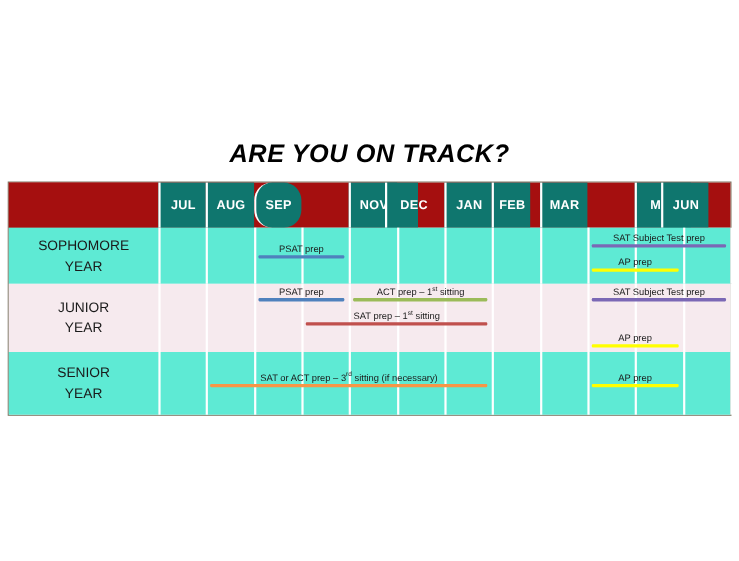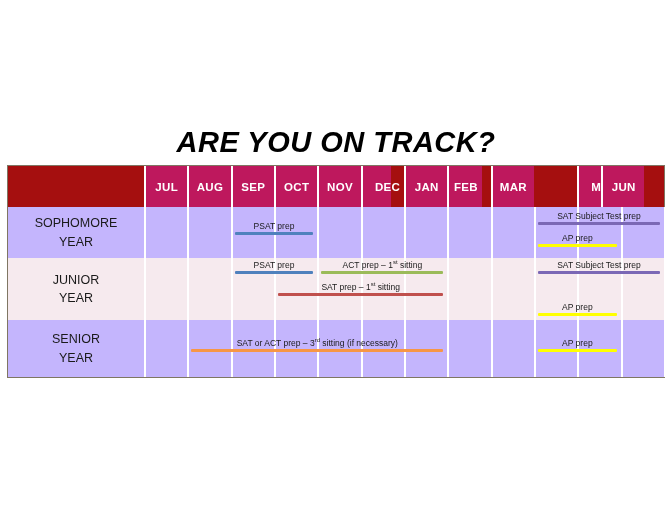--- a/index.html
+++ b/index.html
@@ -15,21 +15,21 @@
     overflow: hidden;
   }
 
   
   #chart-title {
     position: absolute;
     left: 0;
     top: 126px;
     width: 672px;
     text-align: center;
-    font-size: 29px;
+    font-size: 23px;
     font-weight: bold;
     font-style: italic;
     color: #000000;
     letter-spacing: 0.5px;
   }
 
   
   #track-table {
     position: absolute;
     left: 7px;
@@ -46,21 +46,21 @@
     left: 0;
     top: 0;
     width: 100%;
     height: 41px;
     background: #a50f0f;
   }
   .month-cell {
     position: absolute;
     top: 0;
     height: 41px;
-    background: #be185d;
+    background: #0f766e;
     color: #ffffff;
     font-size: 11.5px;
     font-weight: bold;
     display: flex;
     align-items: center;
     justify-content: center;
     border-left: 2px solid #ffffff;
     box-sizing: border-box;
     letter-spacing: 0.3px;
   }
@@ -73,21 +73,21 @@
     background: #a50f0f;
   }
 
   
   .year-row {
     position: absolute;
     left: 0;
     width: 100%;
     box-sizing: border-box;
   }
-  .row-dark  { background: #c4b5fd; }
+  .row-dark  { background: #5eead4; }
   .row-light { background: #f6eaee; }
 
   .row-label {
     position: absolute;
     left: 0;
     top: 0;
     width: 136px;
     height: 100%;
     display: flex;
     flex-direction: column;
@@ -140,30 +140,27 @@
 
   <div id="header-row">
     <div id="corner-cell"></div>
 
   <div class="month-cell" style="left: 136px; width: 43.3333px;">
         <span>JUL</span>
       </div>
       <div class="month-cell" style="left: 179.333px; width: 43.3333px;">
         <span>AUG</span>
       </div>
-      <div class="month-cell" style="left: 222.667px; width: 43.3333px;">
+      <div class="month-cell" style="left: 222.667px; width: 43.3333px; border-radius: 16px;">
         <span>SEP</span>
-      </div>
-      <div class="month-cell" style="left: 266px; width: 43.3333px;">
-        <span>OCT</span>
       </div>
       <div class="month-cell" style="left: 309.333px; width: 43.3333px;">
         <span>NOV</span>
       </div>
-      <div class="month-cell" style="left: 353px; width: 30px; padding-left: 21px;">
+      <div class="month-cell" style="left: 342px; width: 30px; padding-left: 21px;">
         <span>DEC</span>
       </div>
       <div class="month-cell" style="left: 396px; width: 43.3333px;">
         <span>JAN</span>
       </div>
       <div class="month-cell" style="left: 439.333px; width: 35px;">
         <span>FEB</span>
       </div>
       <div class="month-cell" style="left: 482.667px; width: 43.3333px;">
         <span>MAR</span>

